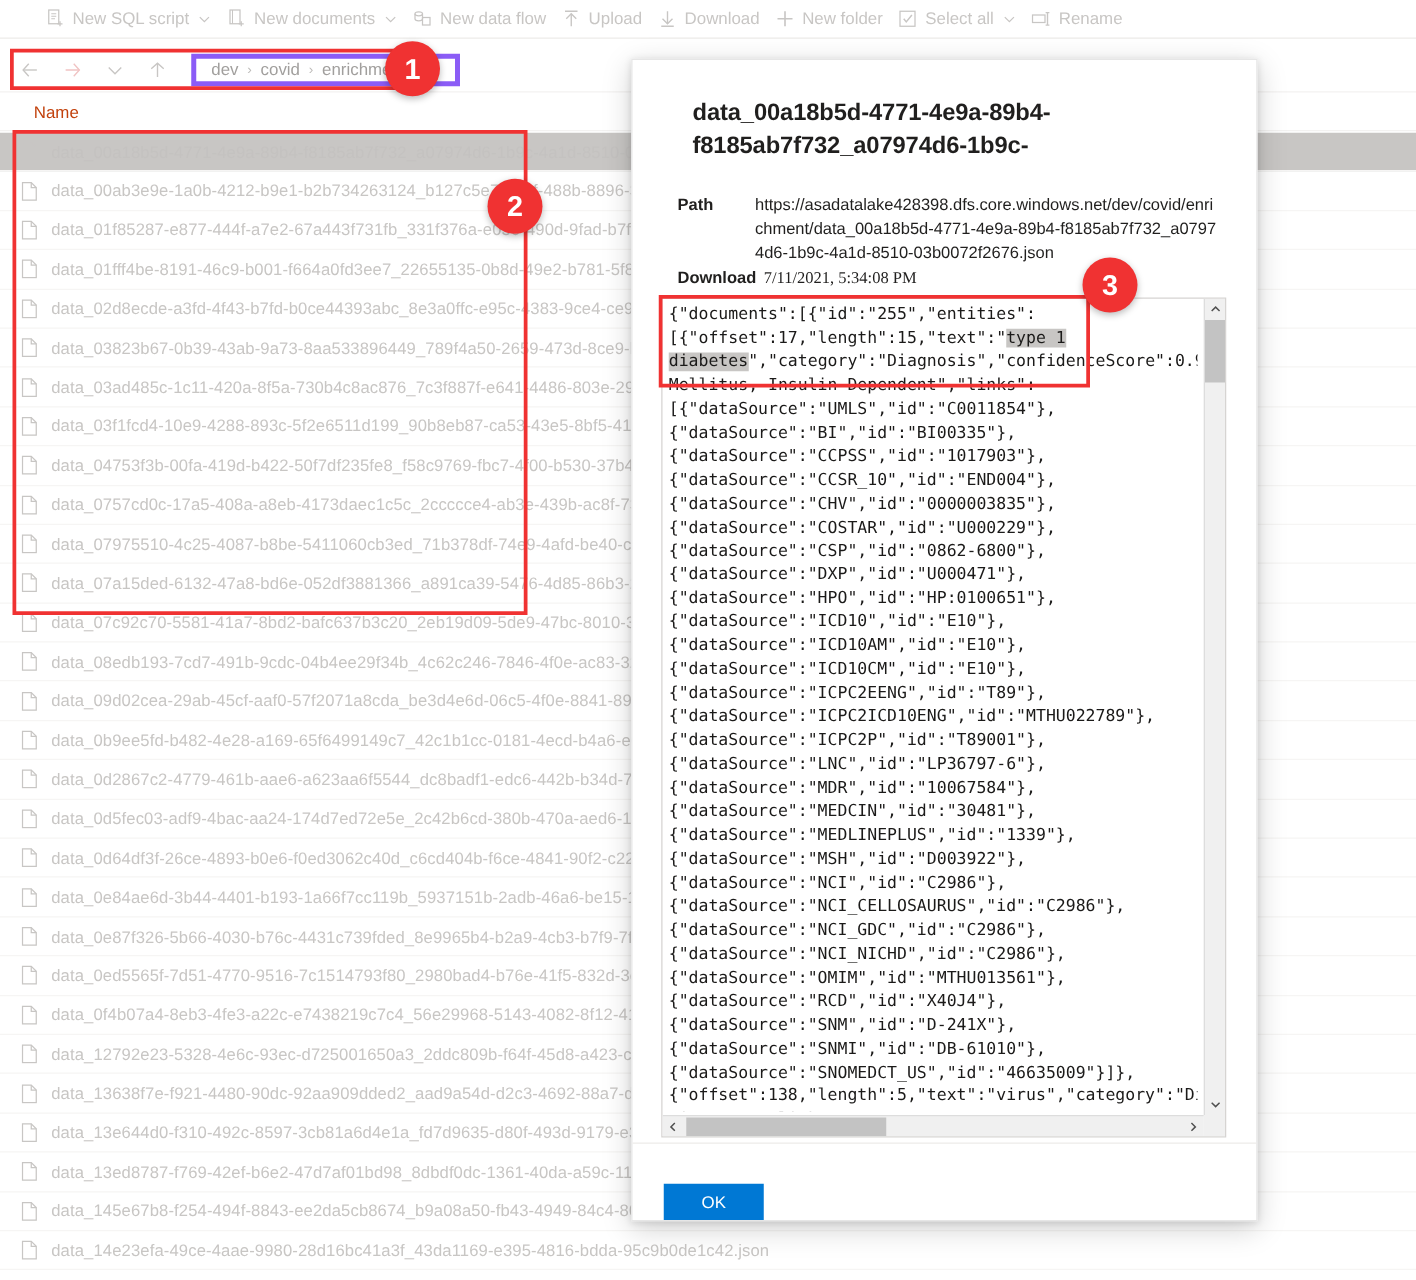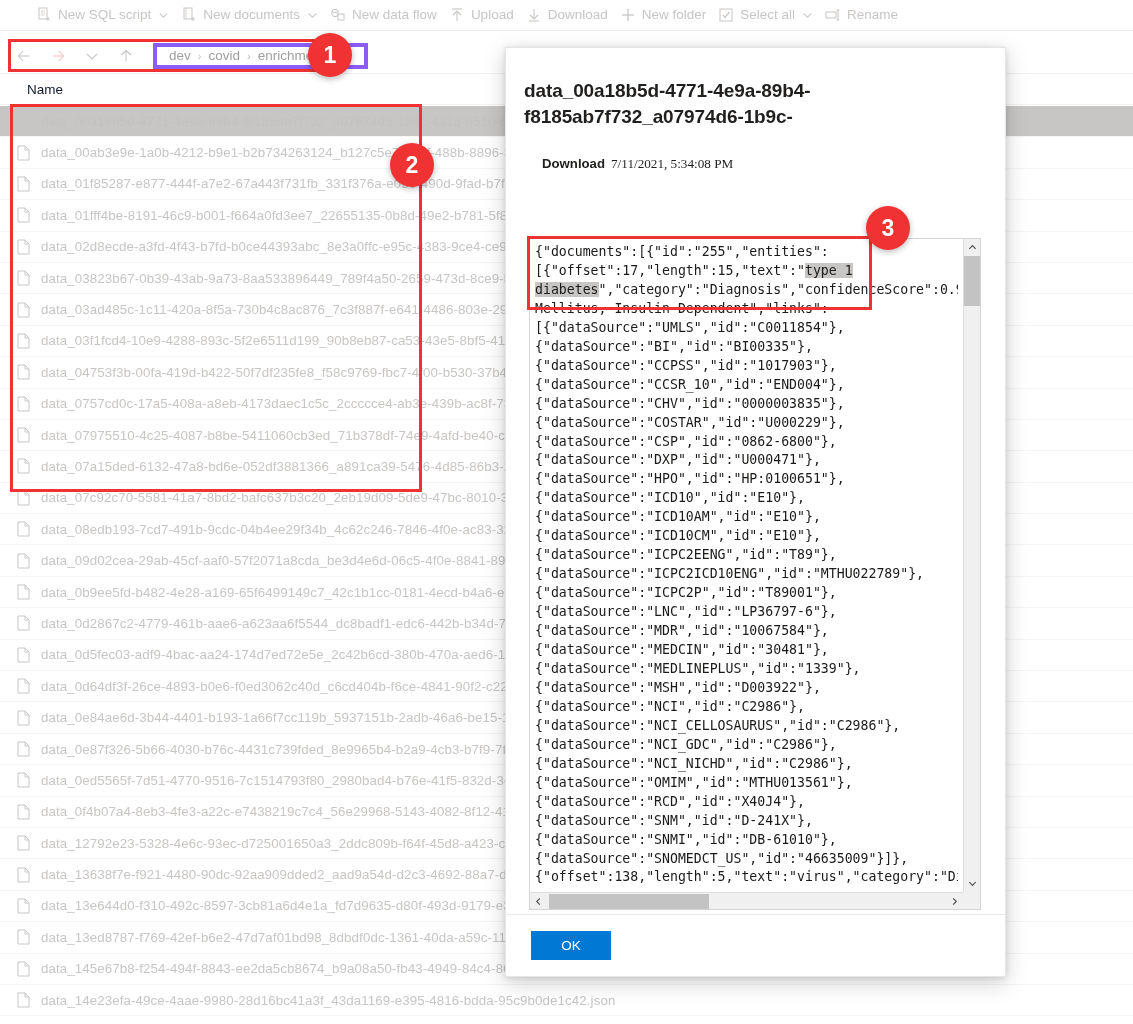--- a/index.html
+++ b/index.html
@@ -41,21 +41,21 @@
     padding:0 8px; border:4px solid #8b5cf6; min-width:215px;
   }
   .crumb { color:#a19f9d; font-size:13.5px; padding:0 4px; }
   .crumb-sep { color:#bdbbb9; font-size:11px; padding:0 3px; }
 
   
   .listhead {
     position:absolute; left:0; top:75px; width:1133px; height:30px;
     display:flex; align-items:center; border-bottom:1px solid #f3f2f1;
   }
-  .listhead .col-name { color:#0f172a; font-size:13.5px; padding-left:27px; }
+  .listhead .col-name { color:#c2410c; font-size:13.5px; padding-left:27px; }
 
   
   .filelist { position:absolute; left:0; top:106px; width:1133px; height:918px; overflow:hidden; }
   .frow {
     display:flex; align-items:center; height:31.4px;
     border-bottom:1px solid #f6f5f4; padding-left:17px;
     white-space:nowrap; overflow:hidden;
   }
   .frow.sel { background:#c8c6c4; }
   .frow.sel .fname { color:#c4c2c0; }
@@ -63,21 +63,21 @@
   .fname { color:#c8c6c4; font-size:13.3px; letter-spacing:0.1px; }
 
   
   .dialog {
     position:absolute; left:505px; top:47px; width:501px; height:930px;
     background:#fff;
     box-shadow: 0 6px 22px rgba(0,0,0,0.18), 0 1px 6px rgba(0,0,0,0.12);
     border:1px solid #e6e6e6;
   }
   .dlg-title {
-    margin:0; padding:30px 42px 0 18px;
+    margin:0; padding:30px 42px 0 48px;
     font-size:19px; font-weight:bold; color:#201f1e; line-height:1.36;
     letter-spacing:-0.1px;
   }
   .dlg-meta { padding:24px 30px 0 36px; font-size:13.2px; color:#201f1e; }
   .meta-row { display:flex; margin-bottom:1px; line-height:1.45; }
   .meta-key { font-weight:bold; flex:0 0 56px; }
   .meta-val { flex:1 1 auto; word-break:break-all; padding-left:6px; }
   .meta-val.nowrap { word-break:normal;font-family:Liberation Serif, serif; }
 
   .json-wrap {
@@ -106,21 +106,21 @@
     display:flex; align-items:center;
   }
   .hsb-arrow { width:17px; height:17px; display:flex; align-items:center; justify-content:center; color:#505050; flex:0 0 17px; }
   .hsb-arrow.right { position:absolute; right:0; top:0; }
   .hsb-thumb { position:absolute; left:19px; top:1px; width:160px; height:15px; background:#c3c3c3; }
   .sb-corner { position:absolute; right:0; bottom:0; width:17px; height:17px; background:#f0f0f0; }
 
   .dlg-footer {
     position:absolute; left:0; bottom:0; width:100%; height:62px;
     border-top:1px solid #edebe9;
-    display:flex; align-items:center; padding-left:25px;
+    display:flex; align-items:flex-end; padding-left:25px;
   }
   .ok-btn {
     background:#0078d4; color:#fff; border:none;
     width:80px; height:29px; font-size:13.5px;
     font-family:"Liberation Sans", sans-serif; cursor:pointer;
   }
 
   
   .anno-box { position:absolute; border:3px solid #f03232; pointer-events:none; }
   .marker {
@@ -457,20 +457,24 @@
           <polyline points="8,1 8,5 12,5" fill="none" stroke="#c8c6c4" stroke-width="1"></polyline>
         </svg>
         <span class="fname">data_14e23efa-49ce-4aae-9980-28d16bc41a3f_43da1169-e395-4816-bdda-95c9b0de1c42.json</span>
       </div>
     </div>
 
   <div class="dialog">
     <h2 class="dlg-title">data_00a18b5d-4771-4e9a-89b4-f8185ab7f732_a07974d6-1b9c-</h2>
 
     <div class="dlg-meta">
+      <div class="meta-row">
+        <span class="meta-key">Path</span>
+        <span class="meta-val">https://asadatalake428398.dfs.core.windows.net/dev/covid/enrichment/data_00a18b5d-4771-4e9a-89b4-f8185ab7f732_a07974d6-1b9c-4a1d-8510-03b0072f2676.json</span>
+      </div>
       <div class="meta-row">
         <span class="meta-key">Download</span>
         <span class="meta-val nowrap">7/11/2021, 5:34:08 PM</span>
       </div>
     </div>
 
     <div class="dlg-footer">
       <button class="ok-btn">OK</button>
     </div>
   </div>

